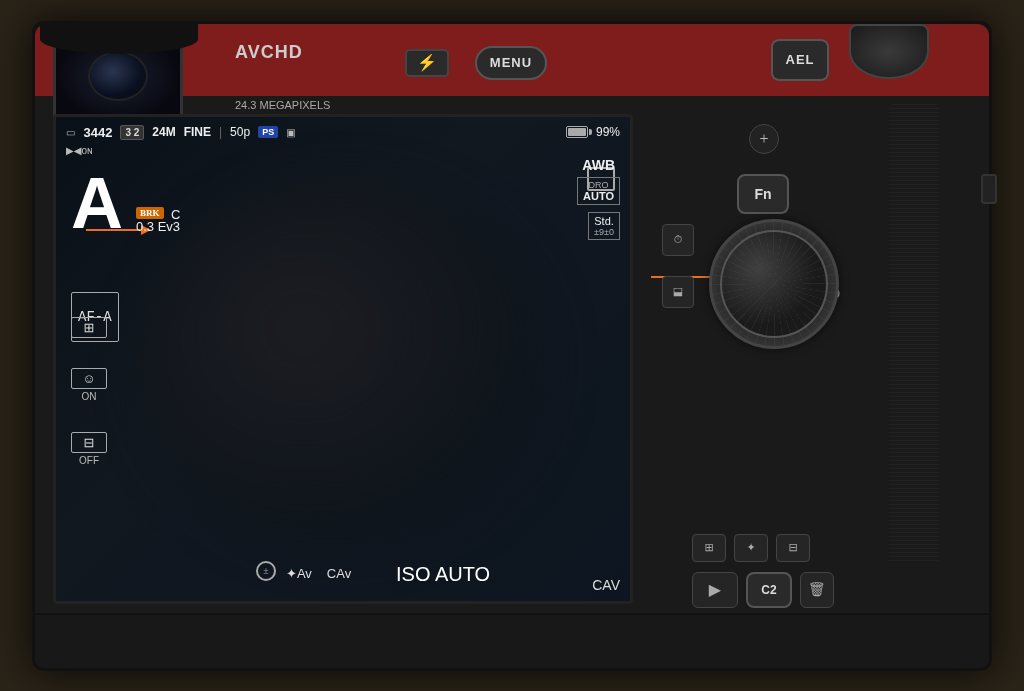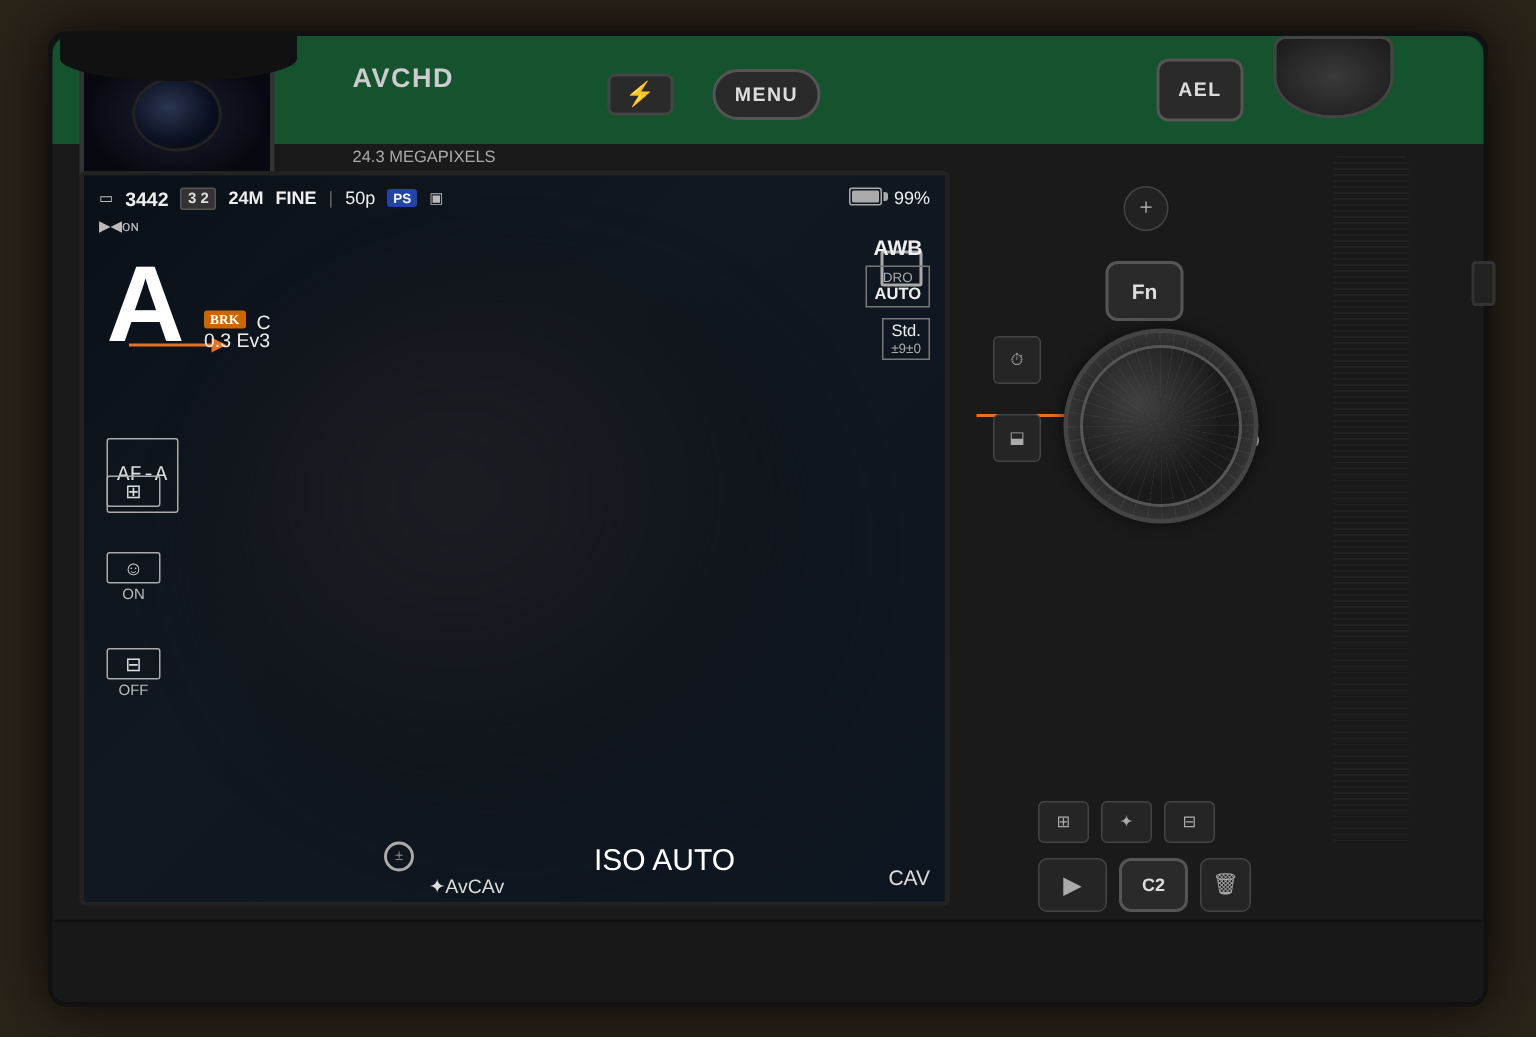--- a/index.html
+++ b/index.html
@@ -21,21 +21,21 @@
       position: relative;
       border: 3px solid #111;
       box-shadow: 0 0 40px rgba(0,0,0,0.8);
     }
 
     
     .top-bar {
       position: absolute;
       top: 0; left: 0; right: 0;
       height: 72px;
-      background: #14532d;
+      background: #7f1d1d;
       border-radius: 12px 12px 0 0;
       display: flex;
       align-items: center;
       padding: 0 20px;
     }
 
     
     .viewfinder {
       position: absolute;
       top: 5px;
@@ -253,21 +253,21 @@
       color: white;
       padding: 1px 4px;
       font-size: 9px;
       border-radius: 2px;
       font-weight: bold;
     }
 
     .battery-area {
       margin-left: auto;
       display: flex;
-      align-items: flex-start;
+      align-items: center;
       gap: 8px;
     }
     .battery-icon {
       width: 22px;
       height: 12px;
       border: 1.5px solid #aaa;
       border-radius: 2px;
       position: relative;
       display: flex;
       align-items: center;
@@ -483,24 +483,25 @@
       align-items: center;
       justify-content: center;
     }
     .exp-comp-icon span {
       color: #aaa;
       font-size: 10px;
     }
 
     .av-icons {
       position: absolute;
-      bottom: 3px;
+      bottom: 20px;
       left: 230px;
       display: flex;
       align-items: center;
+      gap: 15px;
     }
     .av-icon {
       color: #ddd;
       font-size: 13px;
       font-family: Arial, sans-serif;
     }
 
     .iso-display {
       position: absolute;
       bottom: 15px;

